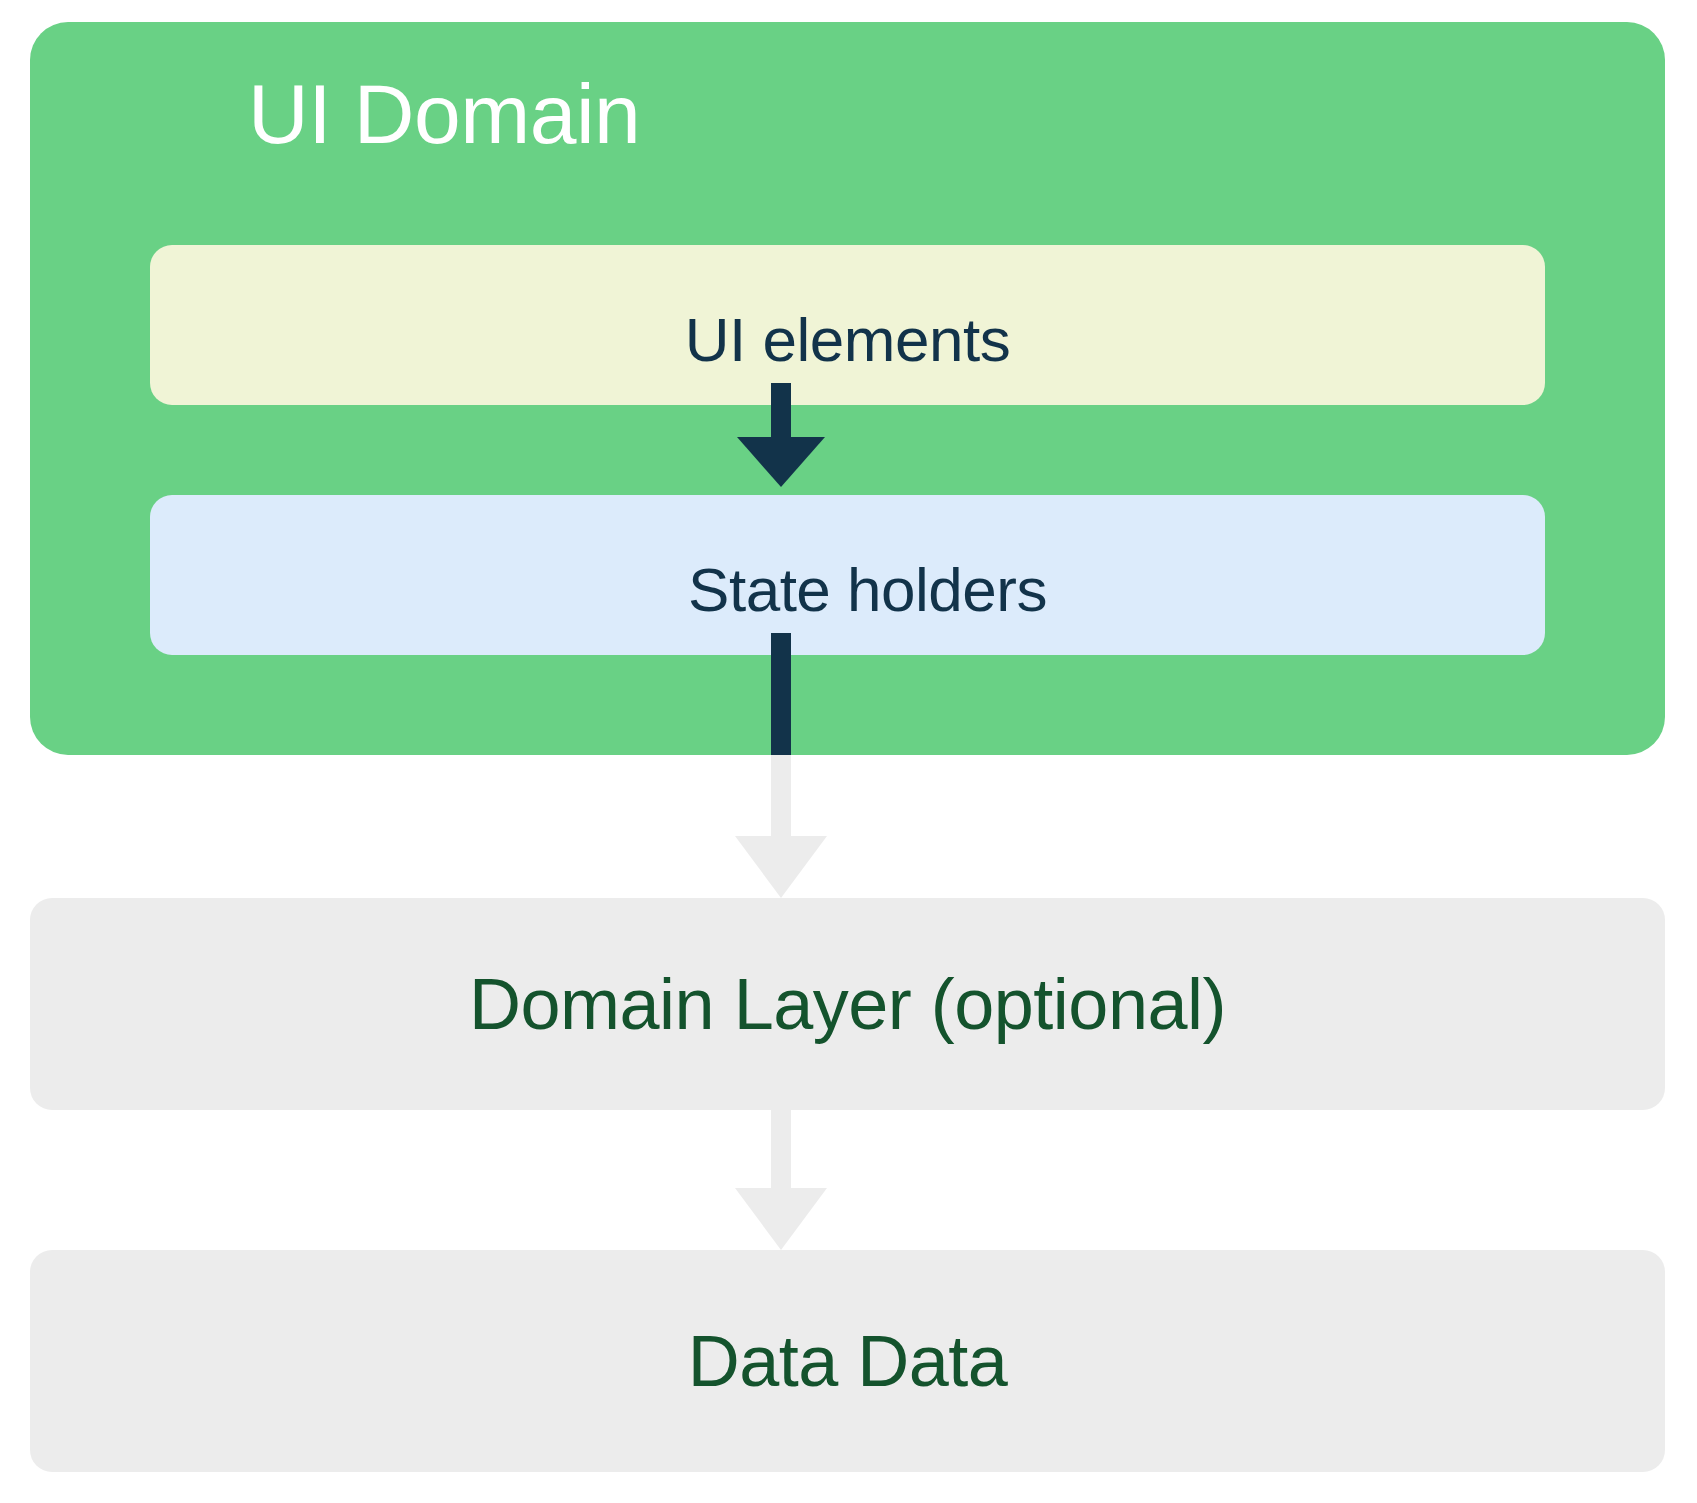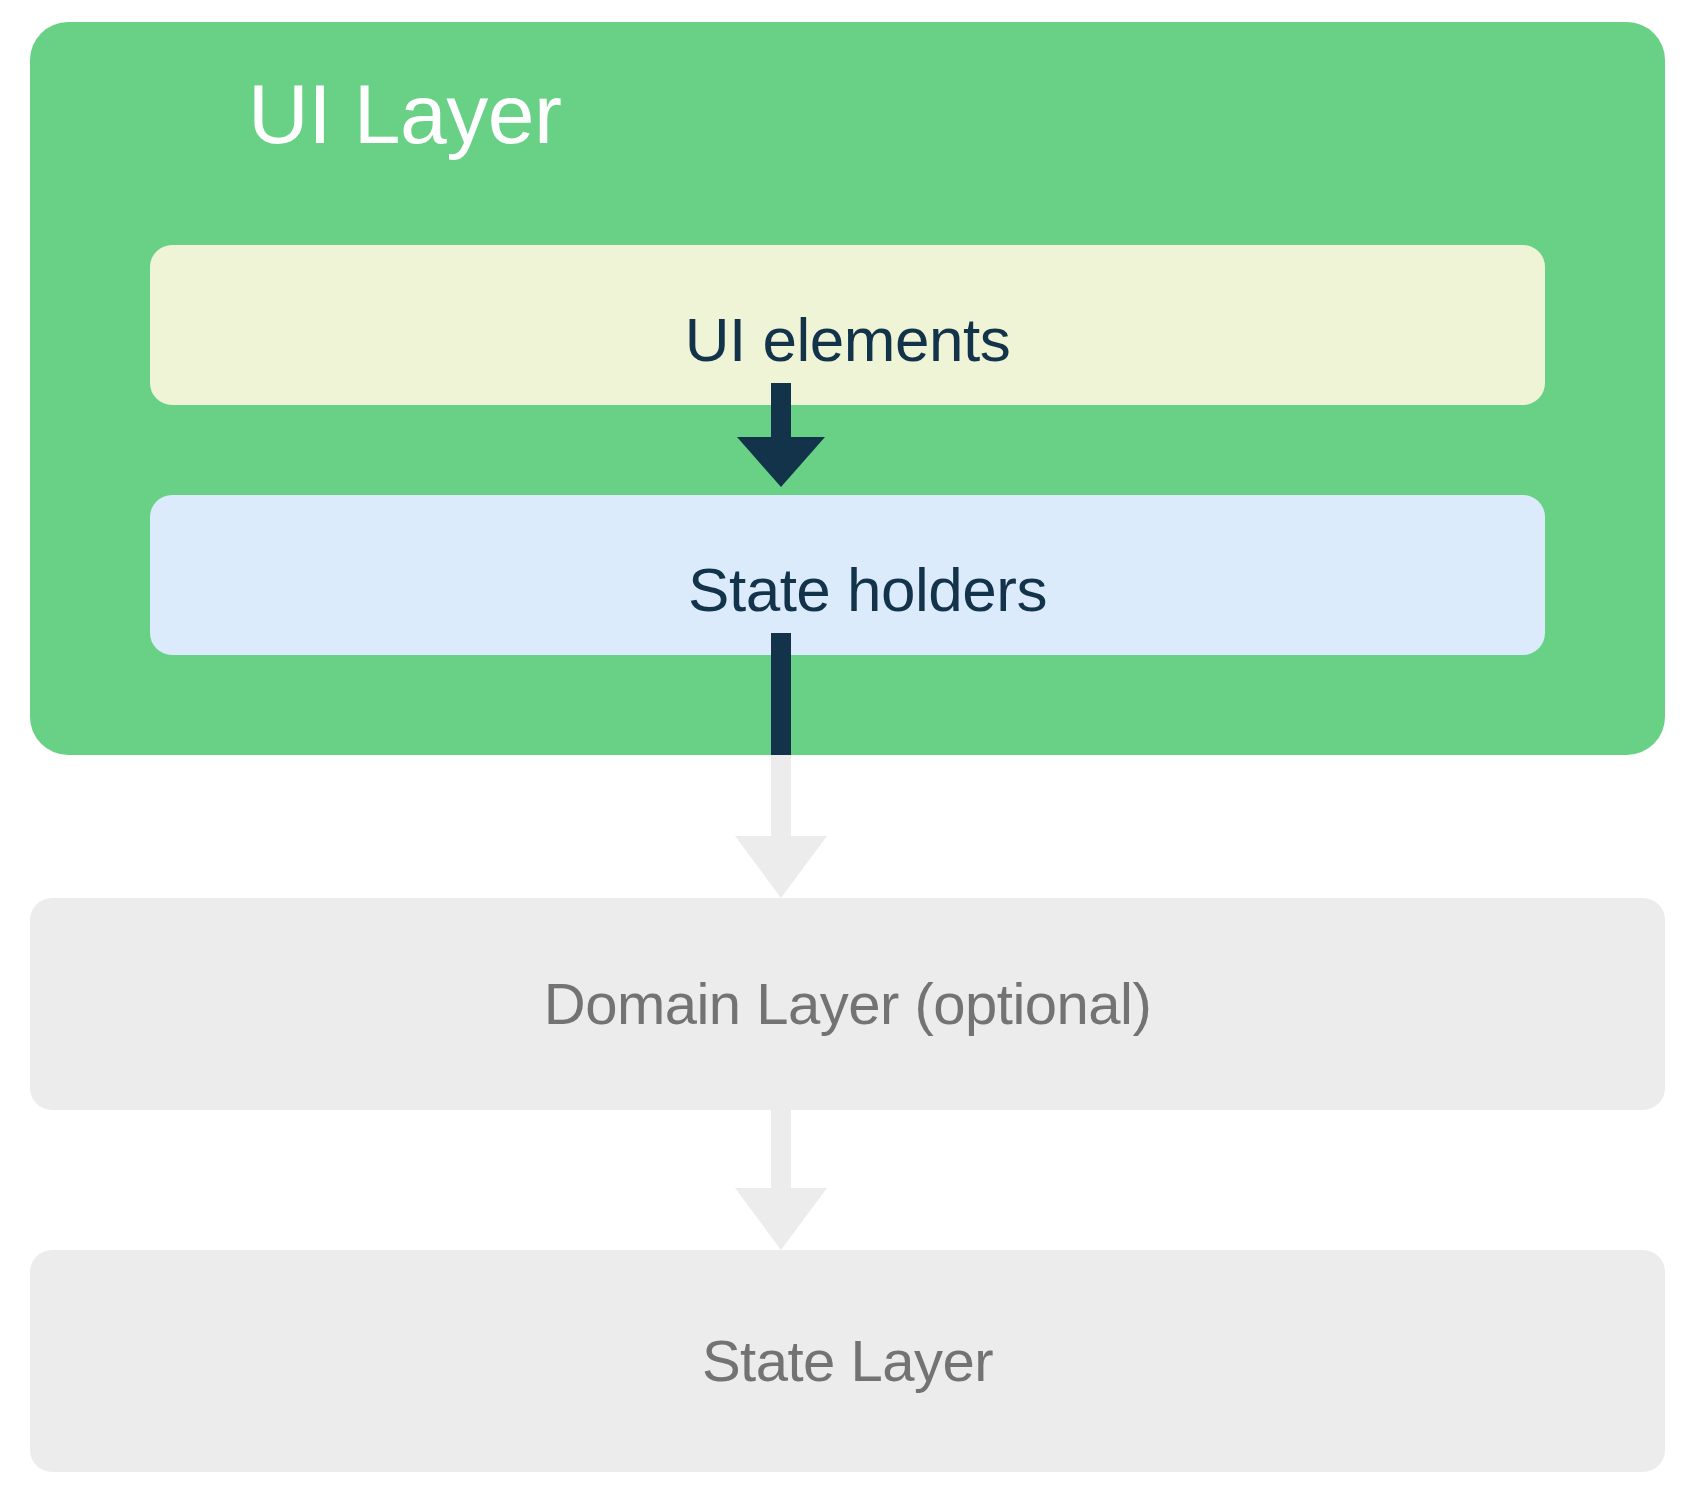--- a/index.html
+++ b/index.html
@@ -67,61 +67,61 @@
     position: absolute;
     left: 30px;
     width: 1635px;
     border-radius: 22px;
     display: flex;
     align-items: center;
     justify-content: center;
     box-sizing: border-box;
   }
   .layer-box-label {
-    font-size: 58px;
+    font-size: 72px;
     line-height: 1;
     letter-spacing: -0.5px;
-    color: #737373;
+    color: #14532d;
     white-space: nowrap;
   }
   .box-domain { top: 898px; height: 212px; }
   .box-data   { top: 1250px; height: 222px; }
 
   
   .arrow {
     position: absolute;
     left: 0;
     top: 0;
     overflow: visible;
     pointer-events: none;
   }
 </style>
 </head>
 <body>
 
 <div id="canvas">
 
   <div class="ui-layer" style="background:#69d185;">
-    <div class="ui-layer-title">UI Layer</div>
+    <div class="ui-layer-title">UI Domain</div>
 
     <div class="inner-box box-ui-elements" style="background:#f0f4d6;">
       <span class="inner-box-label">UI elements</span>
     </div>
 
     <div class="inner-box box-state-holders" style="background:#dcebfb;padding-left:40px;">
       <span class="inner-box-label">State holders</span>
     </div>
   </div>
 
   <div class="layer-box box-domain" style="background:#ececec;">
     <span class="layer-box-label">Domain Layer (optional)</span>
   </div>
 
   <div class="layer-box box-data" style="background:#ececec;">
-    <span class="layer-box-label">State Layer</span>
+    <span class="layer-box-label">Data Data</span>
   </div>
 
   <svg class="arrow" width="1697" height="1503" viewBox="0 0 1697 1503" aria-hidden="true">
 
     <g>
       <rect x="771" y="383" width="20" height="58" fill="#12334a"></rect>
       <polygon points="737,437 825,437 781,487" fill="#12334a"></polygon>
     </g>
 
     <g>

